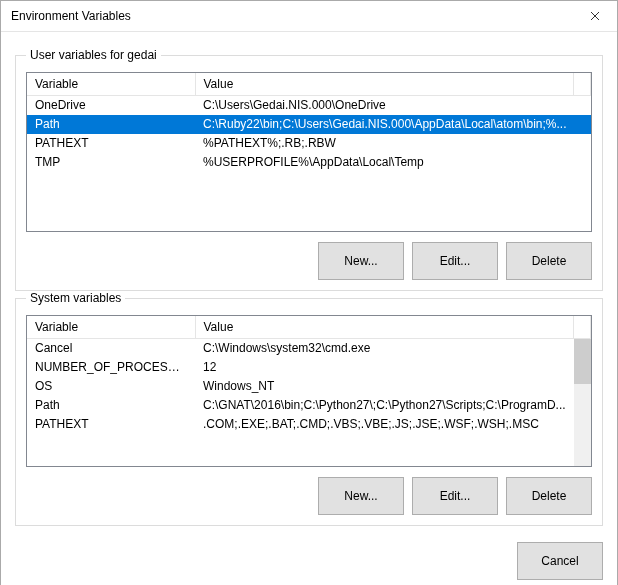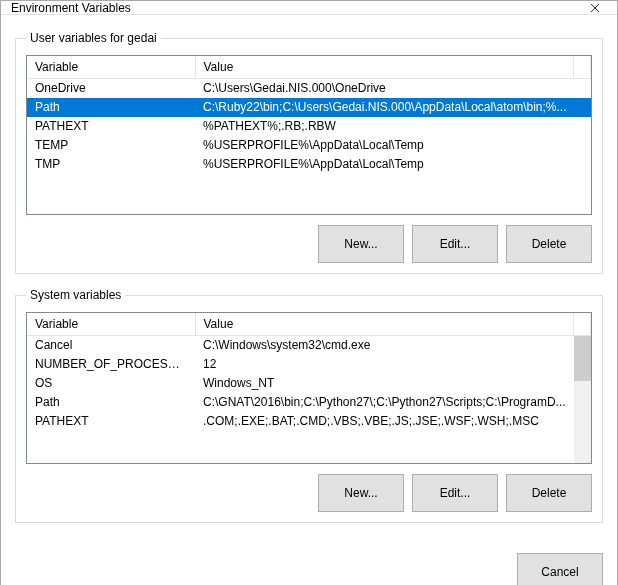--- a/index.html
+++ b/index.html
@@ -9,38 +9,38 @@
     font-size: 12px;
     color: #000;
     background: #fff;
   }
   .window {
     width: 618px;
     background: #fff;
     border: 1px solid #aaa;
   }
   .titlebar {
-    height: 14px;
+    height: 31px;
     display: flex;
     align-items: center;
     padding: 0 0 0 10px;
     border-bottom: 1px solid #e5e5e5;
   }
   .title-text { flex: 1; font-size: 12px; }
   .title-close {
     width: 45px; height: 30px;
     display: flex; align-items: center; justify-content: center;
     color: #333;
   }
   .body {
     padding: 16px 14px 14px 14px;
   }
   fieldset {
     border: 1px solid #dcdcdc;
-    margin: 0 0 14px 0;
+    margin: 0 0 0 0;
     padding: 10px 10px 10px 10px;
   }
   legend {
     font-size: 12px;
     padding: 0 4px;
     color: #000;
   }
   .tablewrap {
     border: 1px solid #828790;
     height: 160px;
@@ -156,24 +156,20 @@
               </tr>
               <tr class="selected">
                 <td>Path</td>
                 <td colspan="2">C:\Ruby22\bin;C:\Users\Gedai.NIS.000\AppData\Local\atom\bin;%...</td>
               </tr>
               <tr>
                 <td>PATHEXT</td>
                 <td colspan="2">%PATHEXT%;.RB;.RBW</td>
               </tr>
               <tr>
-                <td>TEMP</td>
-                <td colspan="2">%USERPROFILE%\AppData\Local\Temp</td>
-              </tr>
-              <tr>
                 <td>TMP</td>
                 <td colspan="2">%USERPROFILE%\AppData\Local\Temp</td>
               </tr>
             </tbody>
         </table>
       </div>
 
       <div class="btnrow">
         <button class="win">New...</button>
         <button class="win">Edit...</button>

